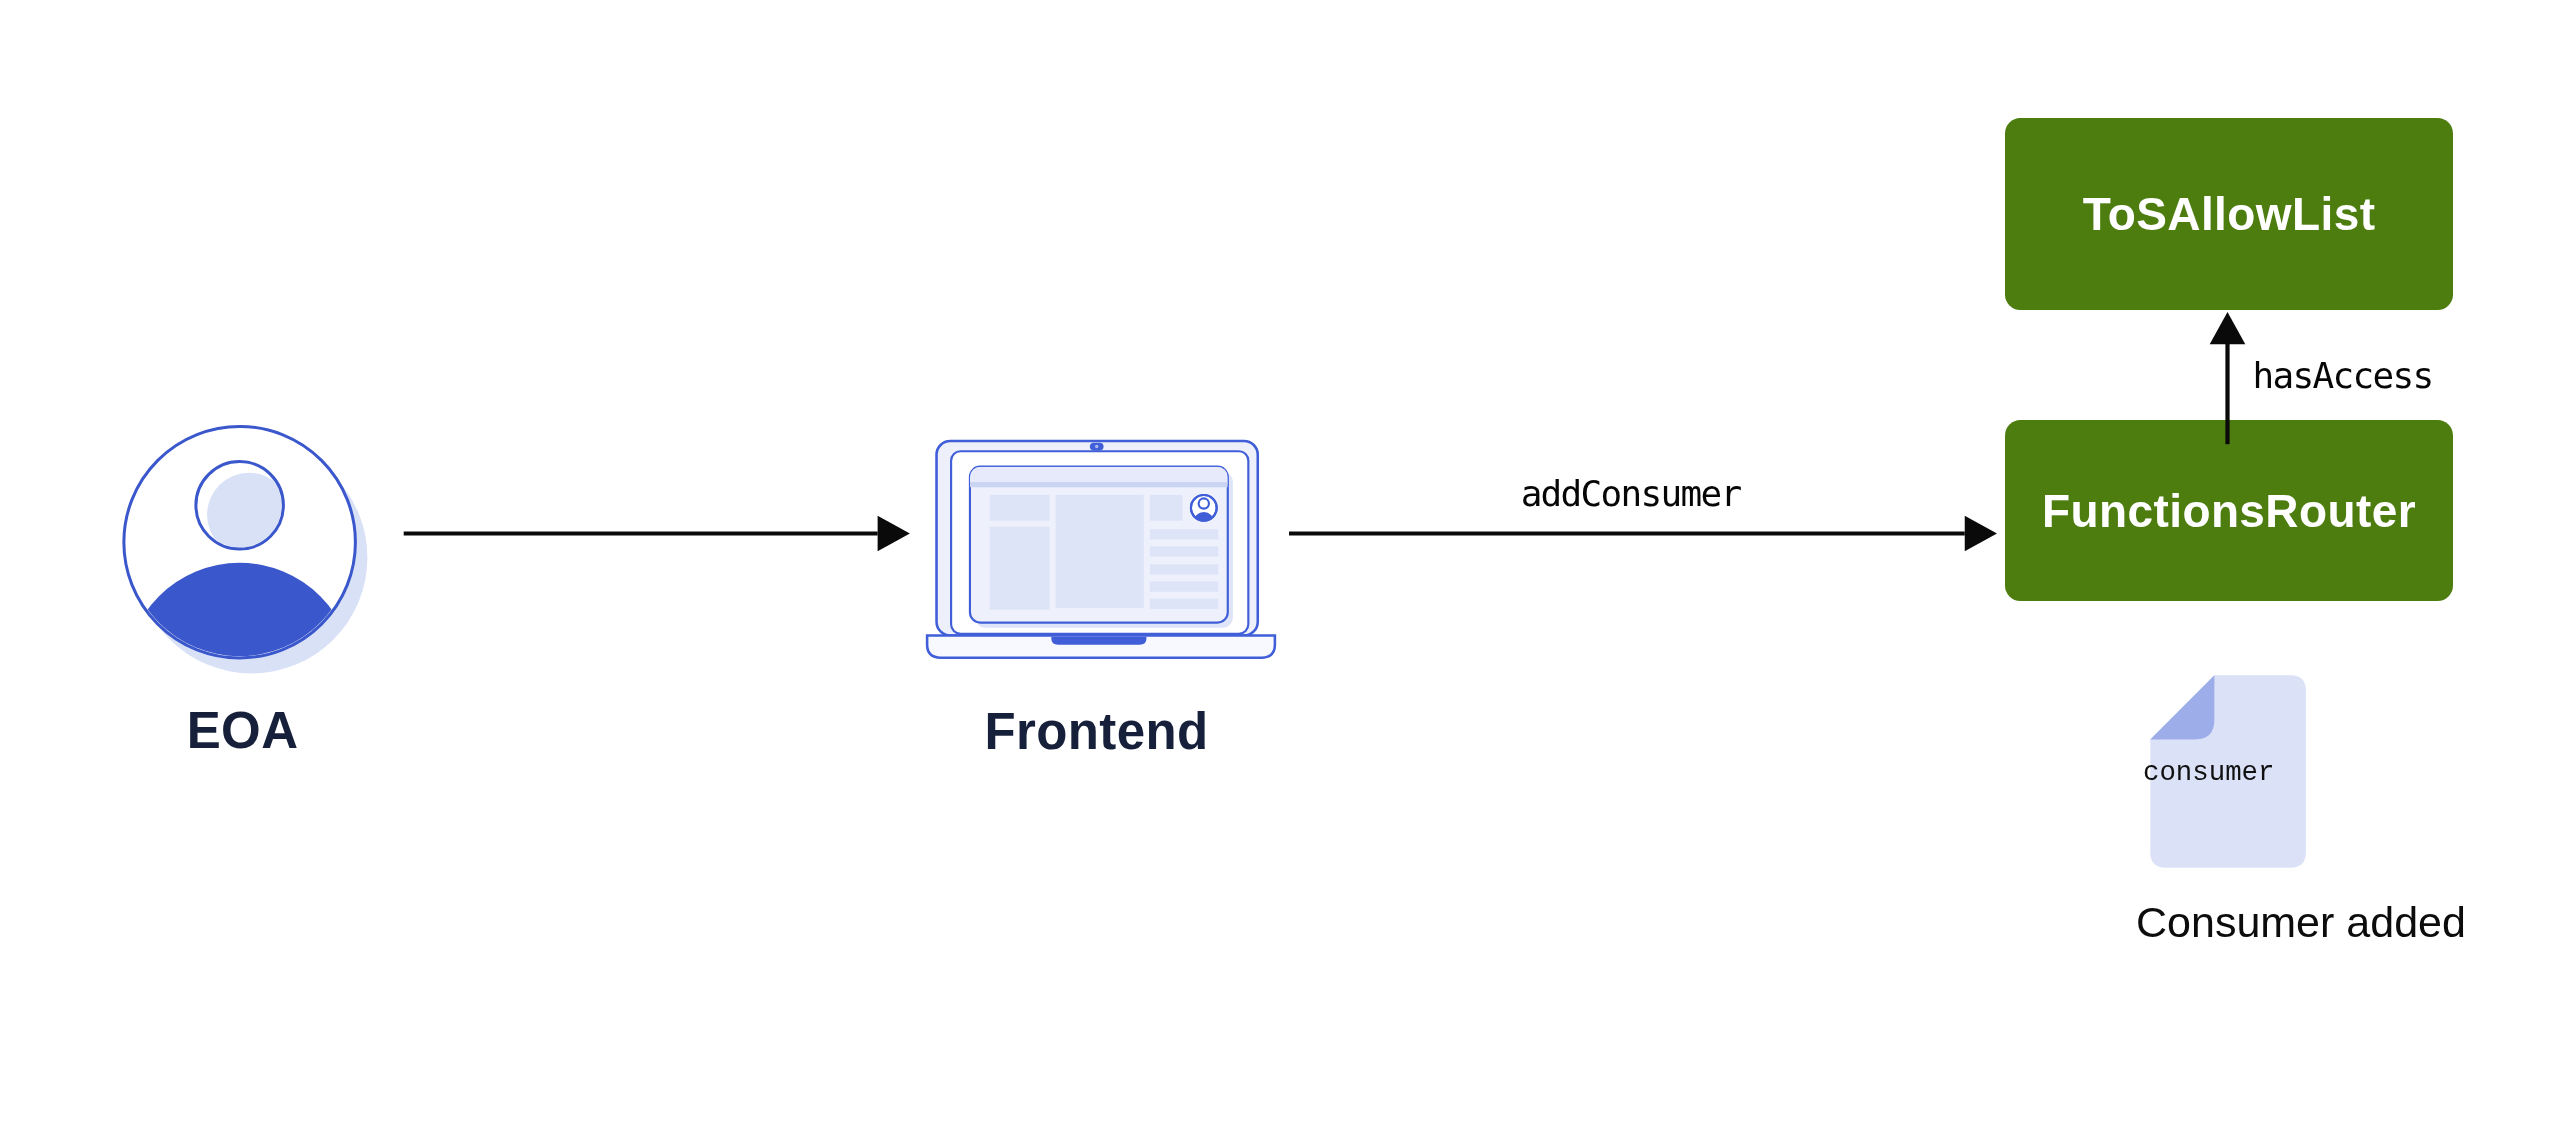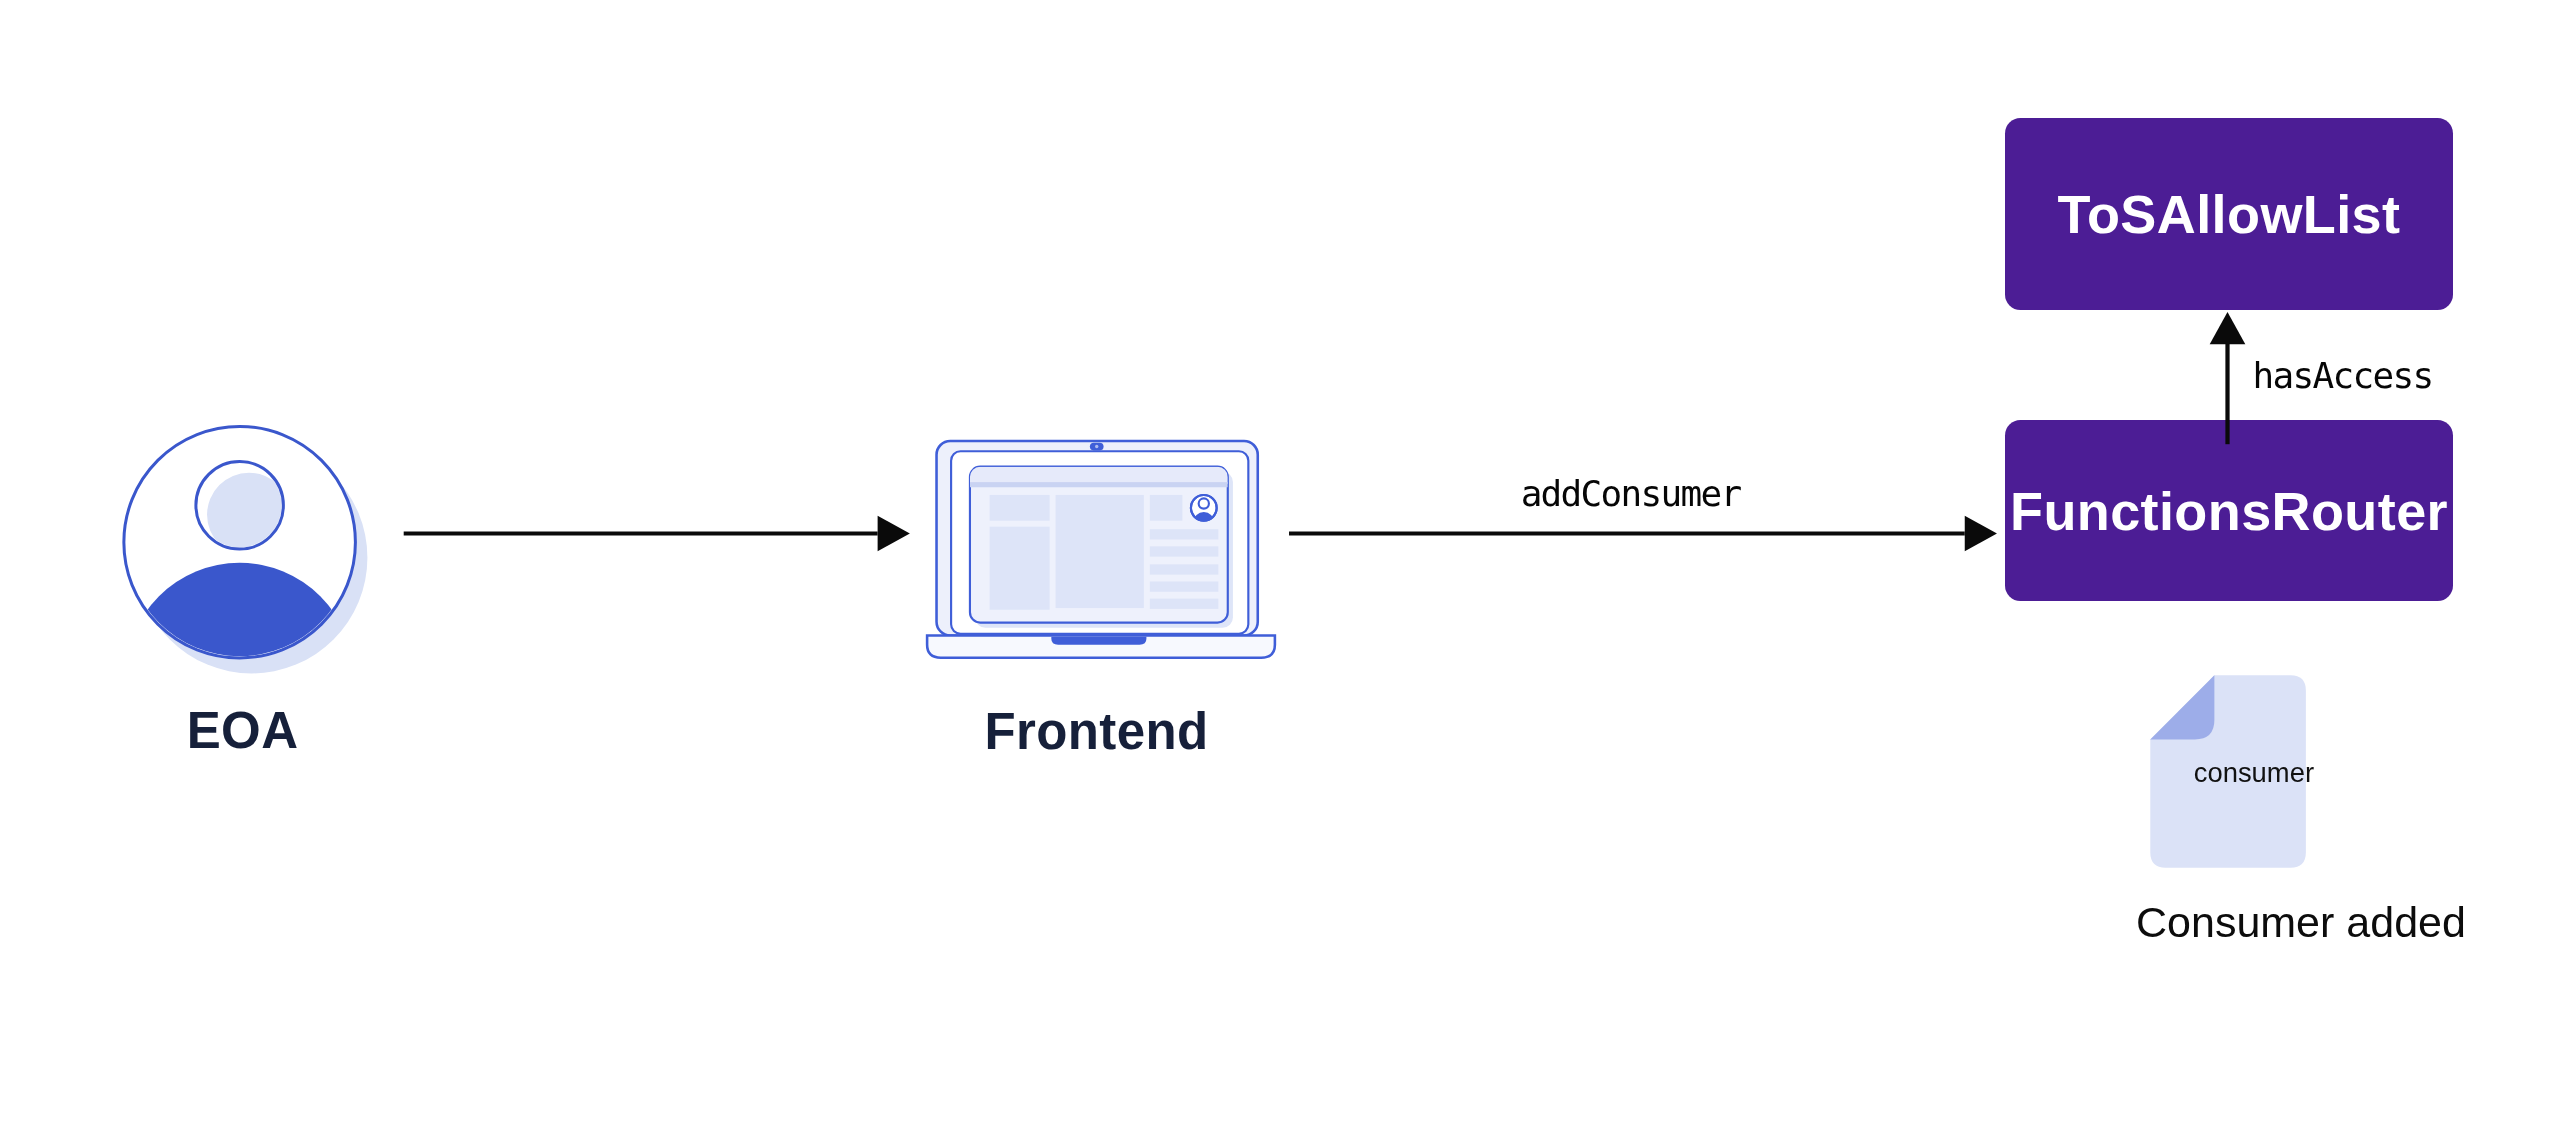--- a/index.html
+++ b/index.html
@@ -2,24 +2,24 @@
 <html style="font-size:13.7px"><head>
 <meta charset="utf-8">
 <style>
   html,body{margin:0;padding:0;background:#ffffff;}
   #canvas{position:relative;width:2576px;height:1140px;background:#ffffff;overflow:hidden;
           font-family:"Liberation Sans",sans-serif;}
   .abs{position:absolute;}
   .heading{font-weight:bold;font-size:51px;color:#16203a;text-align:center;letter-spacing:0.4px;}
   .code{font-family:"DejaVu Sans Mono","Liberation Mono",monospace;font-size:36px;
         letter-spacing:-1.7px;color:#060606;text-align:center;white-space:nowrap;}
-  .node-box{background:#4c1d95;border-radius:15.4px;display:flex;align-items:center;justify-content:center;
-            color:#ffffff;font-weight:bold;font-size:54px;letter-spacing:0.4px;}
+  .node-box{background:#4d7c0f;border-radius:15.4px;display:flex;align-items:center;justify-content:center;
+            color:#ffffff;font-weight:bold;font-size:46px;letter-spacing:0.4px;}
   .caption{font-size:43px;color:#0c0c0c;text-align:center;white-space:nowrap;margin-left:47px;}
-  .doc-label{font-size:27.4px;color:#111111;text-align:right;white-space:nowrap;}
+  .doc-label{font-size:27.4px;color:#111111;text-align:left;white-space:nowrap;font-family:Liberation Mono, monospace;}
   svg{display:block;}
 </style>
 </head>
 <body>
 
 <div id="canvas">
 
   <svg class="abs" style="left:111px;top:411px;" width="283" height="283" viewBox="0 0 330 330">
     <defs>
       <clipPath id="bigCircleClip">

